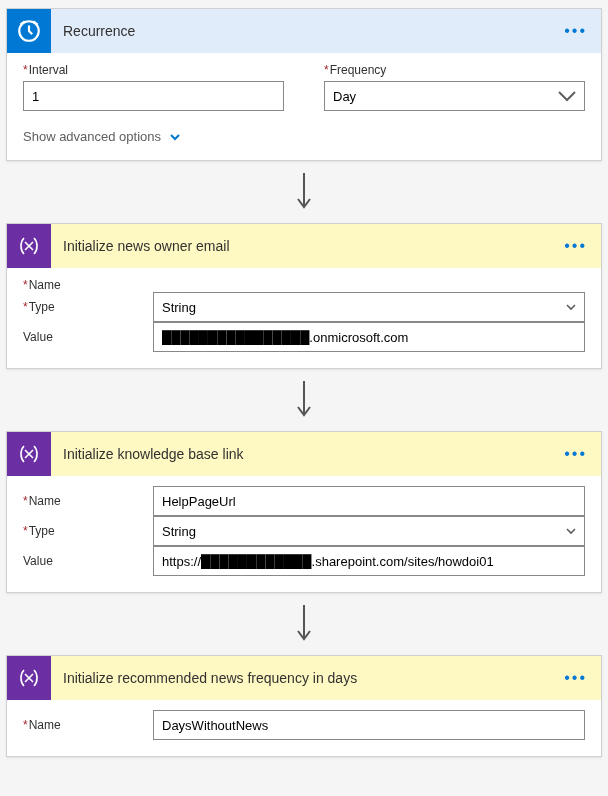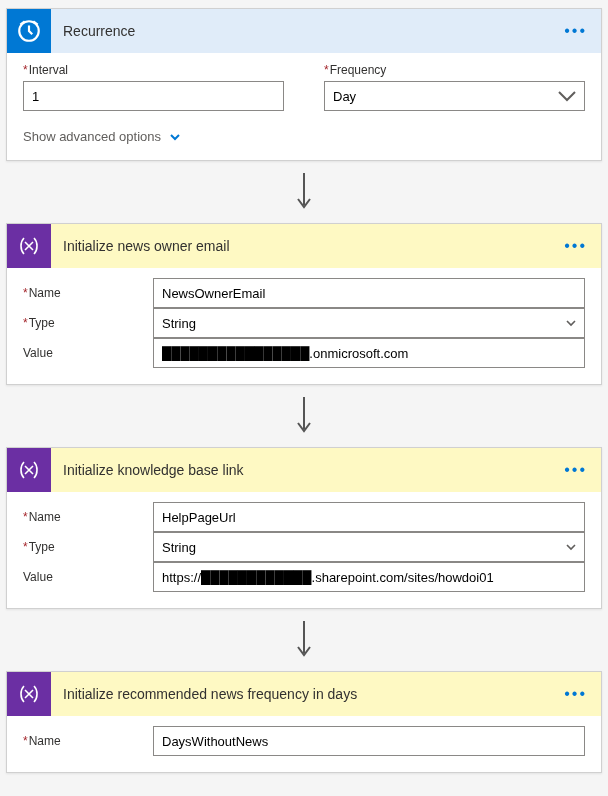--- a/index.html
+++ b/index.html
@@ -184,21 +184,20 @@
           <path d="M20 7 C24 11 24 19 20 23"></path>
           <path d="M11 11 L19 19 M19 11 L11 19"></path>
         </svg>
       </div>
       <div class="card-title">Initialize news owner email</div>
       <div class="menu-dots">•••</div>
     </div>
     <div class="card-body">
       <div class="row">
         <div class="field-label"><span class="req">*</span><span>Name</span></div>
-        <input class="field-input" value="NewsOwnerEmail" style="">
       </div>
       <div class="row">
         <div class="field-label"><span class="req">*</span><span>Type</span></div>
         <div class="select-wrapper">
           <input class="field-input" readonly="" value="String" style="">
           <svg class="chev" viewBox="0 0 12 12" fill="none" stroke="#605e5c" stroke-width="1.6">
               <path d="M2 4 L6 8 L10 4"></path>
             </svg>
         </div>
       </div>

